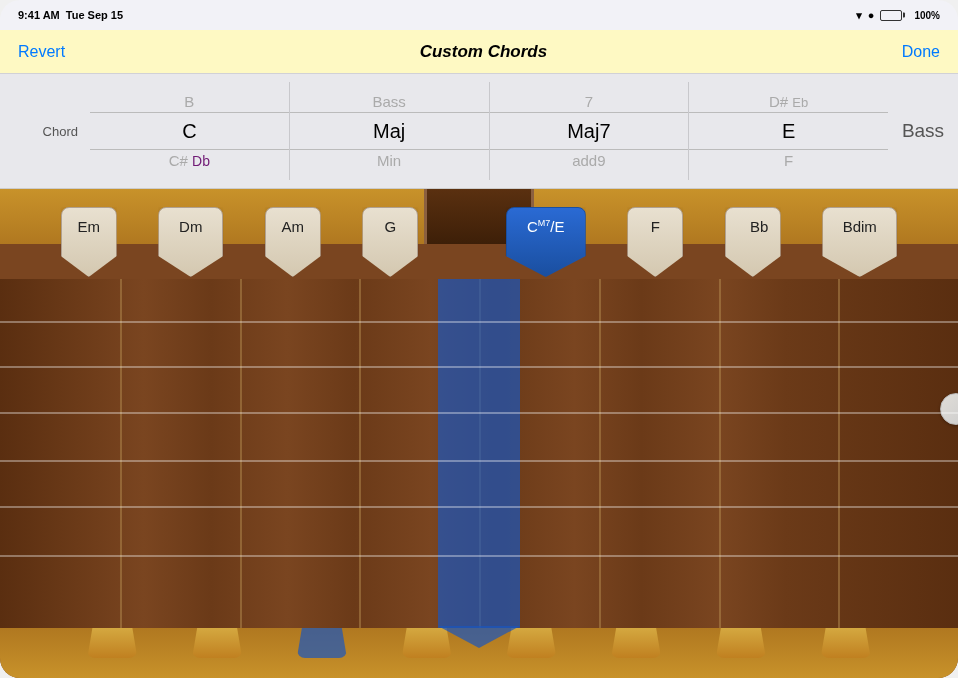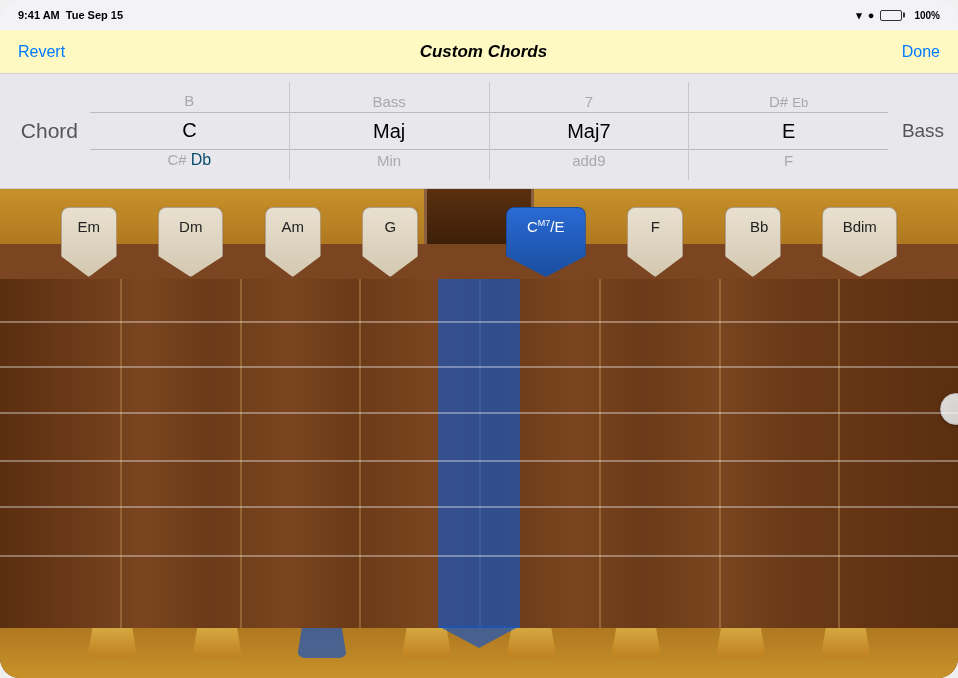--- a/index.html
+++ b/index.html
@@ -88,21 +88,21 @@
       padding: 8px 0;
       height: 115px;
       border-bottom: 1px solid #ccc;
       position: relative;
     }
 
     .chord-label {
       width: 90px;
       text-align: right;
       padding-right: 12px;
-      font-size: 21px;
+      font-size: 13px;
       color: #555;
       flex-shrink: 0;
     }
 
     .picker-columns {
       display: flex;
       flex: 1;
       height: 100%;
     }
 
@@ -362,21 +362,21 @@
   <button class="nav-button">Done</button>
 </div>
 
 <div class="picker-area">
   <div class="chord-label">Chord</div>
   <div class="picker-columns">
 
     <div class="picker-col">
       <div class="picker-item dimmed">B</div>
       <div class="picker-item selected">C</div>
-      <div class="picker-item dimmed">C# <small style="font-size:16px;color:#0c4a6e;">Db</small></div>
+      <div class="picker-item dimmed">C# <small style="font-size:14px;color:#701a75;">Db</small></div>
     </div>
 
     <div class="picker-col">
       <div class="picker-item dimmed">Bass</div>
       <div class="picker-item selected">Maj</div>
       <div class="picker-item dimmed">Min</div>
     </div>
 
     <div class="picker-col">
       <div class="picker-item dimmed">7</div>

